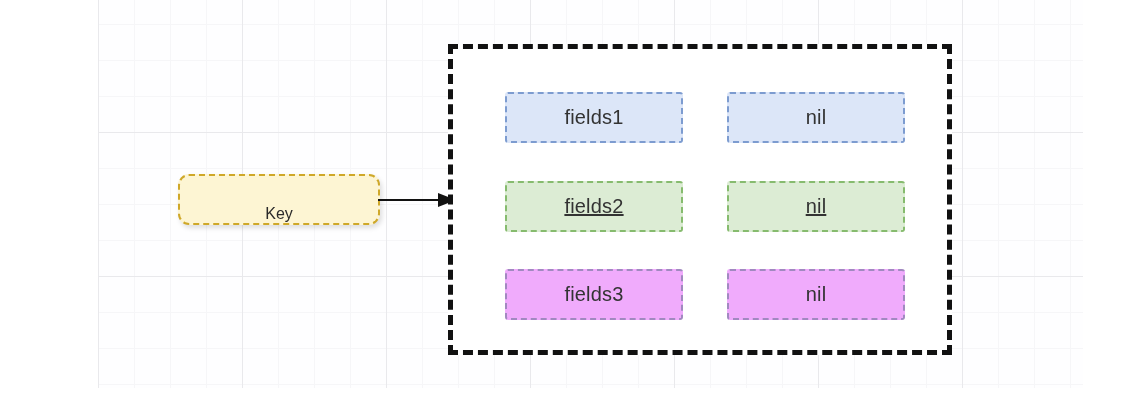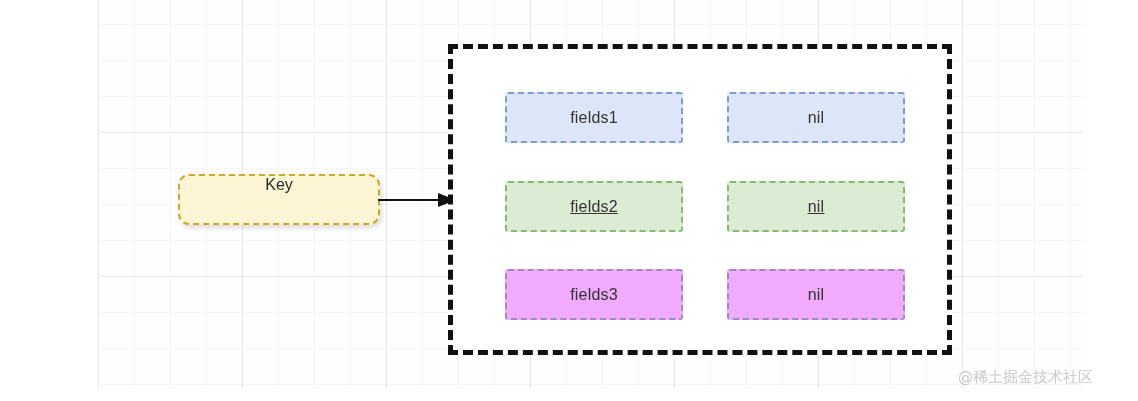--- a/index.html
+++ b/index.html
@@ -64,41 +64,41 @@
   .cell {
     box-sizing: border-box;
     width: 178px;
     height: 51px;
     border: 2px dashed #7d9cd0;
     background: #dbe5f7;
     border-radius: 3px;
     display: flex;
     align-items: center;
     justify-content: center;
-    font-size: 16px;
+    font-size: 20px;
     color: #333333;
     letter-spacing: 0.2px;
   }
   .cell.blue   { border-color: #7d9cd0; background: #dce6f8; }
   .cell.green  { border-color: #86bb6e; background: #dcecd4; text-decoration: underline; }
   .cell.purple { border-color: #a189c0; background: #f0abfc; }
 
   
   #key-node {
     position: absolute;
     left: 178px;
     top: 174px;
     width: 202px;
     height: 51px;
     box-sizing: border-box;
     background: #fdf5d3;
     border: 2px dashed #cfa829;
     border-radius: 11px;
     display: flex;
-    align-items: flex-start;
+    align-items: flex-end;
     justify-content: center;
     font-size: 16px;
     color: #2b2b2b;
     box-shadow: 2px 3px 5px rgba(0,0,0,0.13);
   }
   
   #arrow {
     position: absolute;
     left: 378px;
     top: 190px;
@@ -156,15 +156,14 @@
       <div class="cell purple">
         <span>fields3</span>
       </div>
       <div class="cell purple">
         <span>nil</span>
       </div>
     </div>
 
   </div>
 
-  <div id="watermark">@稀土掘金技术社区</div>
 
 </div>
 
 </body></html>

